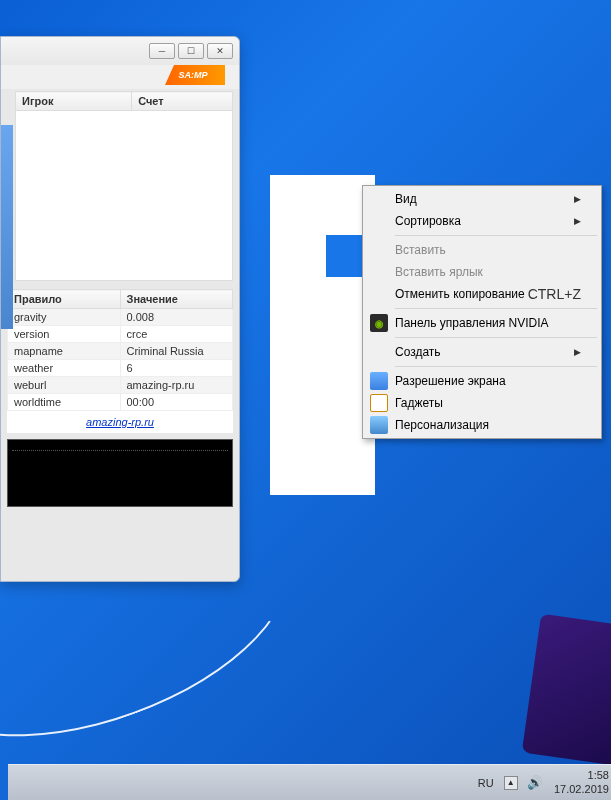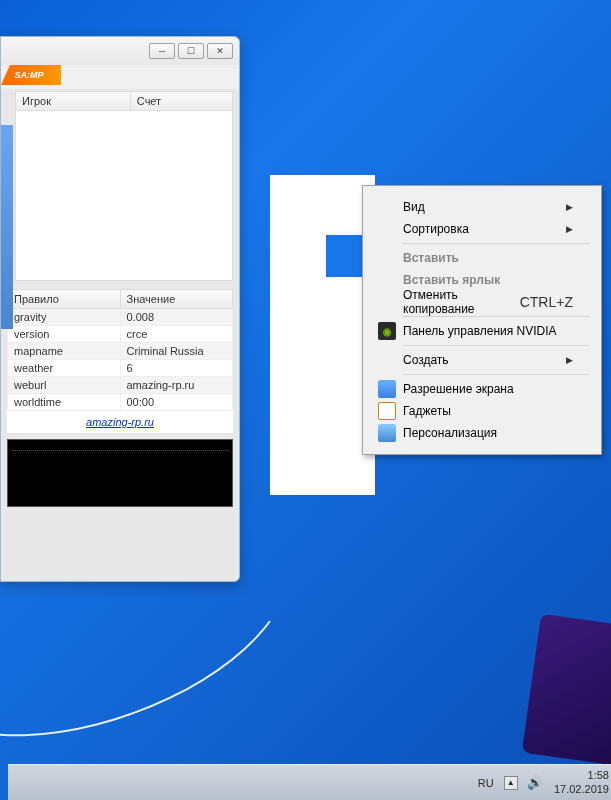--- a/index.html
+++ b/index.html
@@ -75,22 +75,22 @@
   border: 1px solid #a0a0a0;
   border-radius: 2px;
   background: linear-gradient(#fcfcfc,#e6e6e6);
   display: flex; align-items: center; justify-content: center;
   font-size: 9px; color: #444;
   cursor: pointer;
 }
 .logo-row {
   height: 24px;
   display: flex;
-  justify-content: flex-start;
-  padding-right: 6px;
+  justify-content: flex-end;
+  padding-right: 14px;
   background: #f0f0f0;
 }
 .logo-samp {
   width: 60px; height: 20px;
   background: linear-gradient(90deg,#ff6600,#ff9900);
   color: #fff;
   font-size: 9px;
   font-style: italic;
   font-weight: bold;
   display: flex; align-items: center; justify-content: center;
@@ -104,21 +104,21 @@
 .tbl {
   width: 100%;
   border-collapse: collapse;
   font-size: 11px;
 }
 .tbl th {
   background: linear-gradient(#fafafa,#ececec);
   border: 1px solid #ddd;
   padding: 3px 6px;
   text-align: left;
-  font-weight: normal;
+  font-weight: bold;
   color: #333;
 }
 .tbl td {
   border: 1px solid #eee;
   padding: 2px 6px;
   color: #333;
 }
 .tbl tr:nth-child(odd) td { background: #f4f4f4; }
 .tbl tr:nth-child(even) td { background: #fff; }
 .players-area {
@@ -157,32 +157,32 @@
 }
 
 
 .ctx {
   position: absolute;
   left: 362px; top: 185px;
   width: 240px;
   background: #f0f0f0;
   border: 1px solid #a0a0a0;
   box-shadow: 2px 3px 6px rgba(0,0,0,0.3);
-  padding: 10px;
+  padding: 2px;
   font-size: 12px;
 }
 .ctx-row {
   display: flex;
   align-items: center;
   height: 22px;
   padding: 0 18px 0 30px;
   position: relative;
   cursor: default;
 }
-.ctx-row.disabled { color: #888; font-weight: bold; }
+.ctx-row.disabled { color: #888; }
 .ctx-sep {
   height: 1px;
   background: #d4d4d4;
   margin: 3px 2px 3px 30px;
 }
 .ctx-icon {
   position: absolute;
   left: 5px;
   width: 18px; height: 18px;
   display: flex; align-items: center; justify-content: center;

